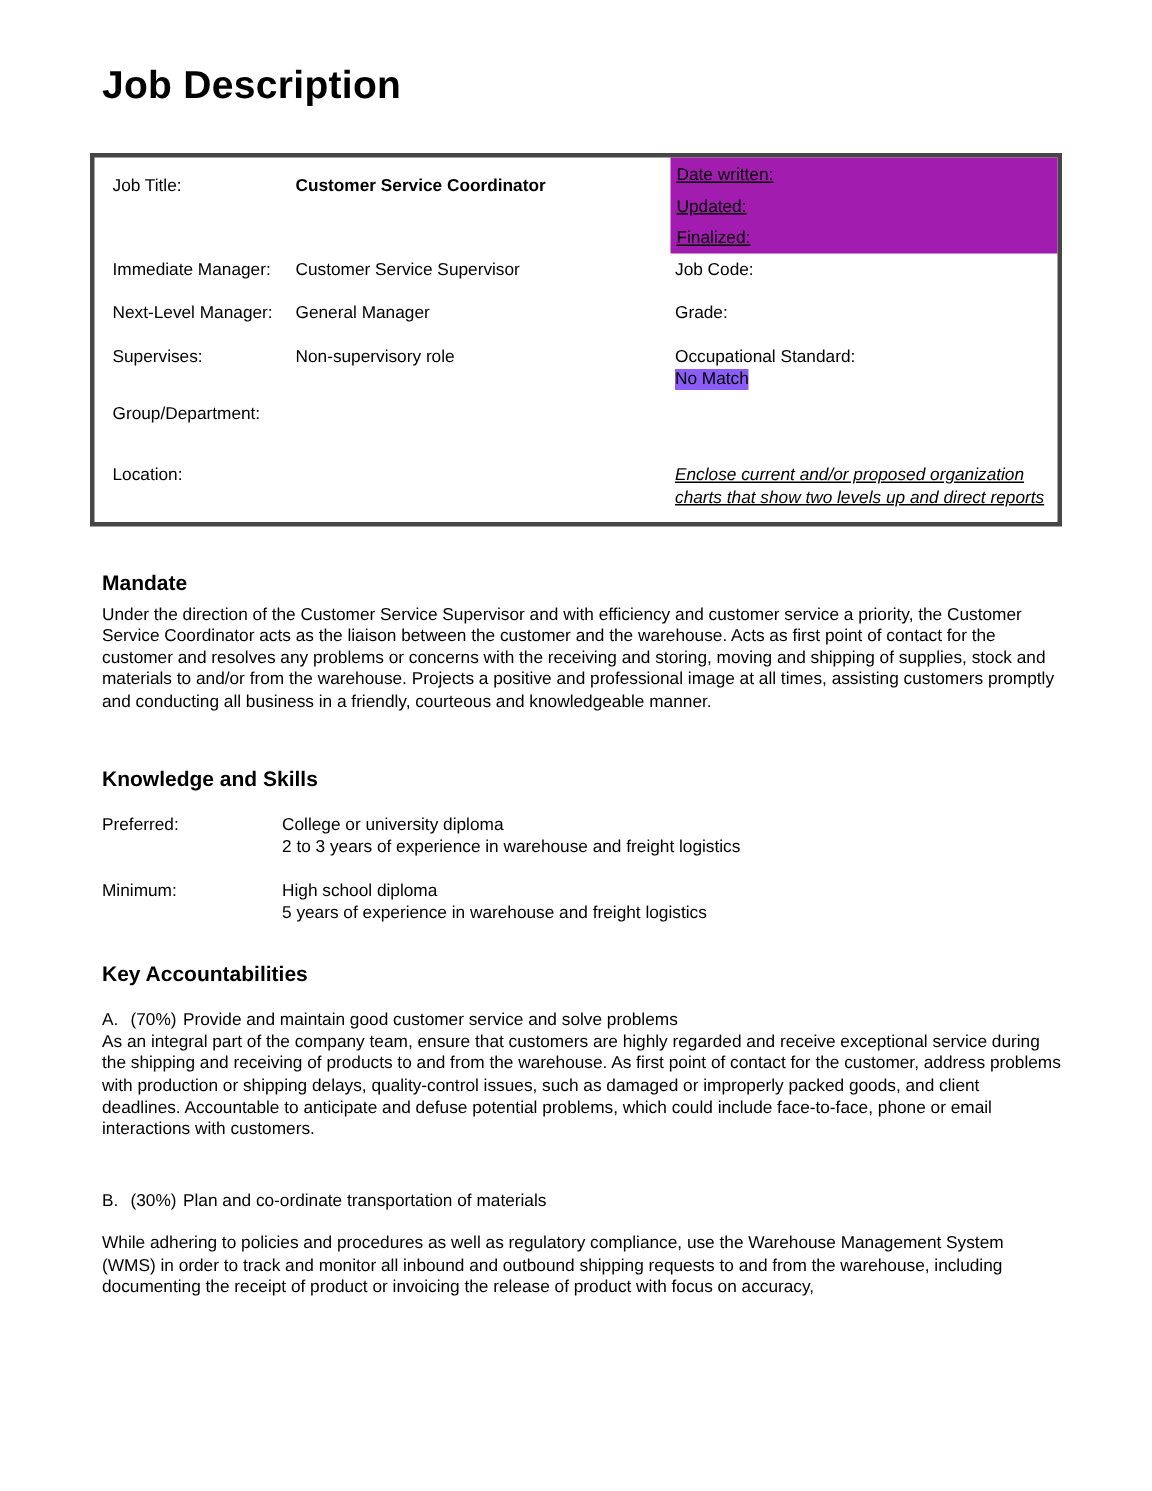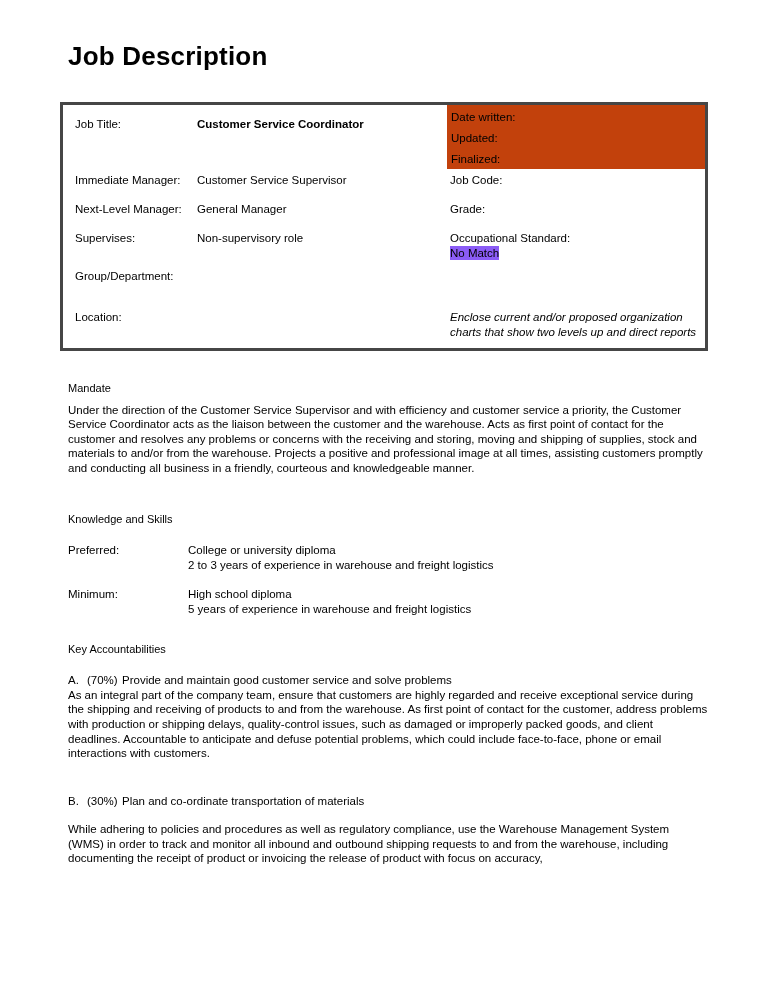--- a/index.html
+++ b/index.html
@@ -38,42 +38,44 @@
     grid-template-columns: 134px 250px 1fr;
     grid-template-rows: 64px 29px 29px 38px 41px auto;
     background: #ffffff;
   }
   .cell { padding-top: 4px; }
   .cell.lbl { padding-left: 12px; }
   .cell.rt  { padding-left: 3px; padding-right: 6px; }
   .cell.r1  { padding-top: 12px; }
   .bold { font-weight: 700; }
   .gray-block {
-    background: #c2410c;
+    background: #a21caf;
     padding: 2px 6px 0 4px;
     line-height: 21px;
     height: 100%;
+    text-decoration: underline;
   }
   .occ-cell div { line-height: 14.5px; }
   .hl {
     background: #8b5cf6;
     display: inline-block;
     line-height: 14.5px;
   }
   .note {
     font-style: italic;
     line-height: 14.5px;
     padding-top: 4px;
     padding-bottom: 9px;
+    text-decoration: underline;
   }
 
   
   .section-heading {
-    font-weight: 400;
-    font-size: 11px;
+    font-weight: 700;
+    font-size: 14px;
     margin: 0;
   }
   .h-mandate { margin-top: 30px; margin-bottom: 7px; }
   .h-ks      { margin-top: 36px; }
   .h-ka      { margin-top: 25px; }
   .para {
     margin: 0;
     width: 640px;
   }
   .ks-row {

